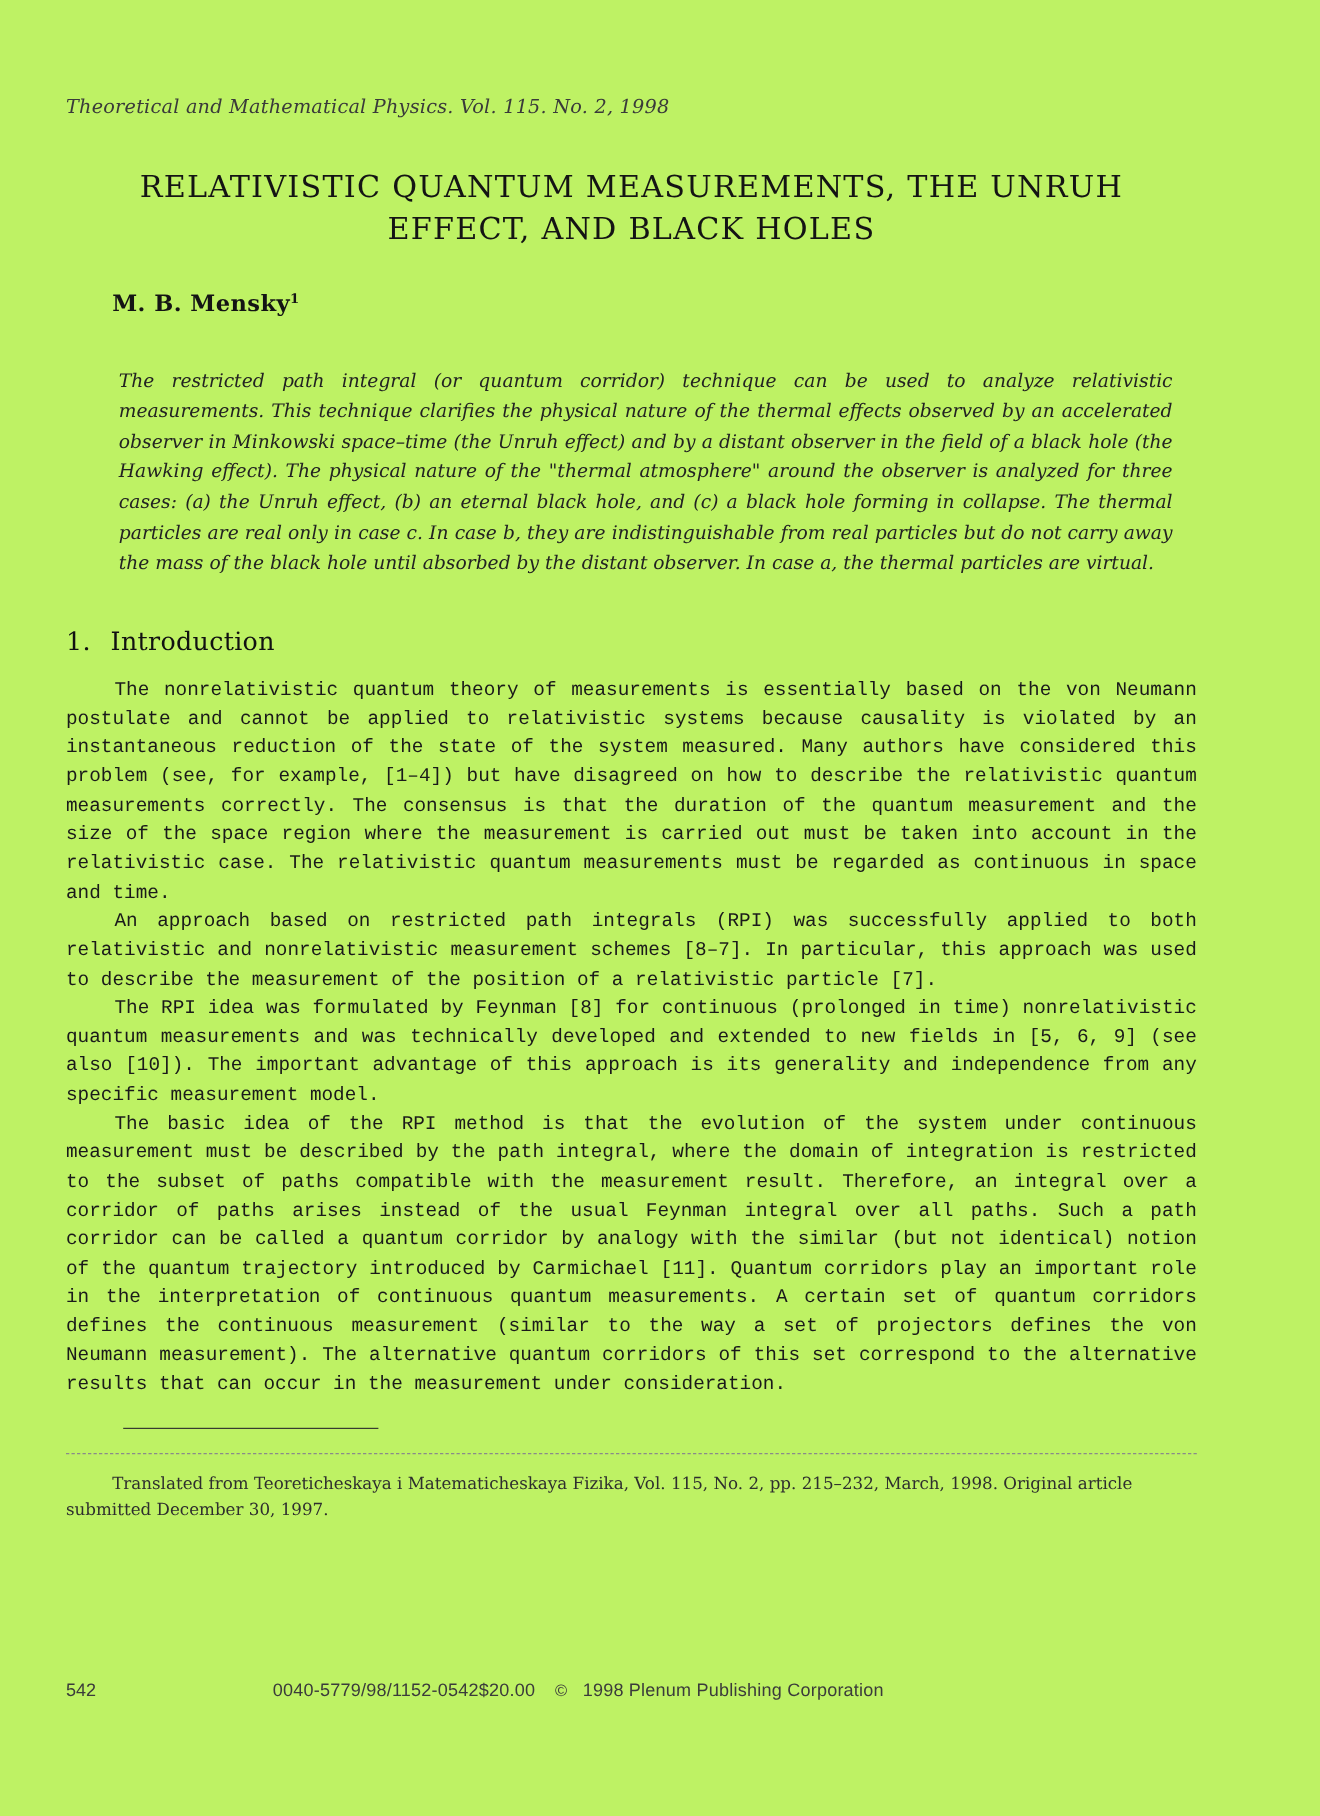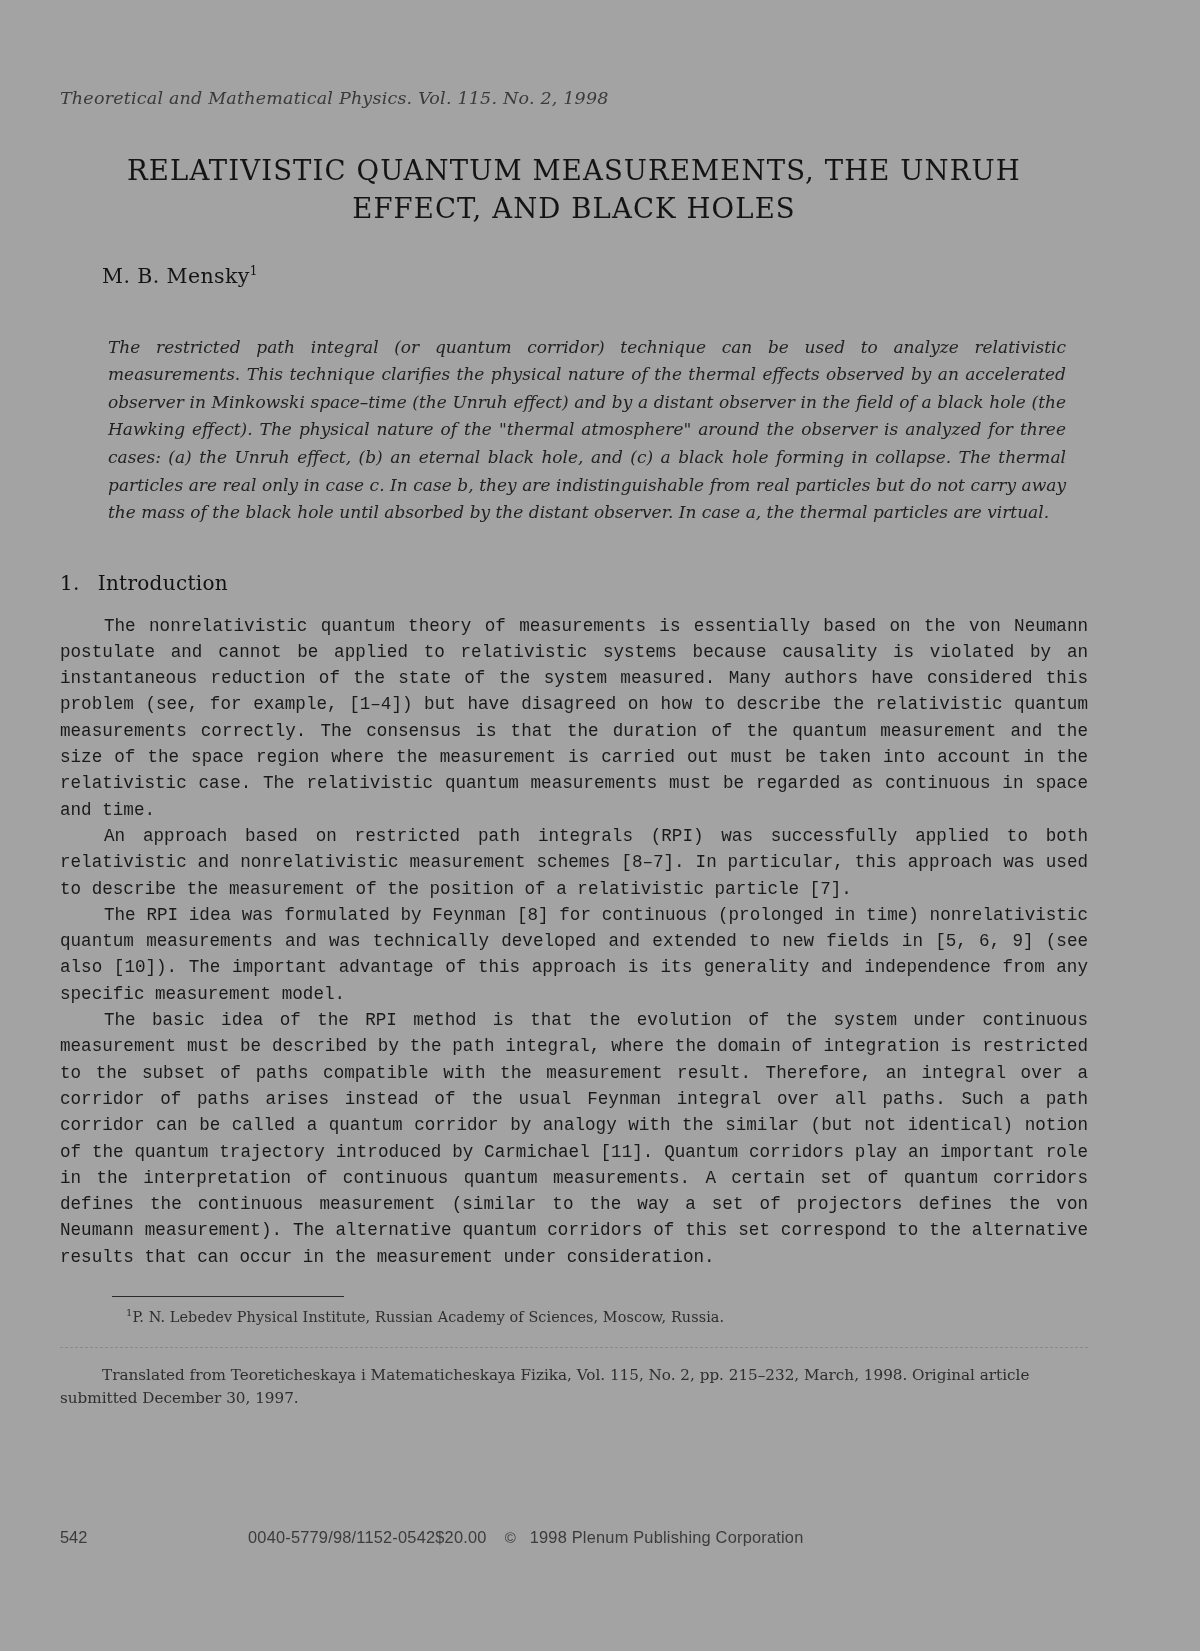--- a/index.html
+++ b/index.html
@@ -13,21 +13,21 @@
     font-family: "Liberation Serif", serif;
     color: #111111;
     position: relative;
     overflow: hidden;
   }
   .page {
     position: absolute;
     left: 0; top: 0;
     width: 1200px;
     height: 1651px;
-    background: #a3a3a3;
+    background: #bef264;
   }
   .content {
     position: absolute;
     left: 60px;
     top: 88px;
     width: 1028px;
   }
   .journal-line {
     font-family: "DejaVu Serif", serif;
     font-style: italic;
@@ -45,37 +45,38 @@
     margin: 0 0 36px 0;
     font-weight: normal;
     text-align: center;
   }
   .author {
     font-family: "DejaVu Serif", serif;
     font-size: 20.5px;
     color: #141414;
     margin: 0 0 46px 42px;
     letter-spacing: 0.4px;
+    font-weight: bold;
   }
   .author sup {
     font-size: 12px;
     vertical-align: super;
   }
   .abstract {
     margin: 0 22px 0 48px;
     font-family: "DejaVu Serif", serif;
     font-style: italic;
     font-size: 17px;
     line-height: 1.62;
     text-align: justify;
     color: #222222;
   }
   .section-head {
     font-family: "DejaVu Serif", serif;
-    font-size: 20px;
+    font-size: 23px;
     margin: 44px 0 18px 0;
     color: #111111;
     letter-spacing: 0.3px;
   }
   .section-head .num {
     margin-right: 18px;
   }
   p.body-par {
     margin: 0;
     text-indent: 44px;
@@ -155,23 +156,20 @@
     <div class="section-head">
       <span class="num">1.</span><span>Introduction</span>
     </div>
 
     <p class="body-par">The nonrelativistic quantum theory of measurements is essentially based on the von Neumann postulate and cannot be applied to relativistic systems because causality is violated by an instantaneous reduction of the state of the system measured. Many authors have considered this problem (see, for example, [1–4]) but have disagreed on how to describe the relativistic quantum measurements correctly. The consensus is that the duration of the quantum measurement and the size of the space region where the measurement is carried out must be taken into account in the relativistic case. The relativistic quantum measurements must be regarded as continuous in space and time.</p>
     <p class="body-par">An approach based on restricted path integrals (RPI) was successfully applied to both relativistic and nonrelativistic measurement schemes [8–7]. In particular, this approach was used to describe the measurement of the position of a relativistic particle [7].</p>
     <p class="body-par">The RPI idea was formulated by Feynman [8] for continuous (prolonged in time) nonrelativistic quantum measurements and was technically developed and extended to new fields in [5, 6, 9] (see also [10]). The important advantage of this approach is its generality and independence from any specific measurement model.</p>
     <p class="body-par">The basic idea of the RPI method is that the evolution of the system under continuous measurement must be described by the path integral, where the domain of integration is restricted to the subset of paths compatible with the measurement result. Therefore, an integral over a corridor of paths arises instead of the usual Feynman integral over all paths. Such a path corridor can be called a quantum corridor by analogy with the similar (but not identical) notion of the quantum trajectory introduced by Carmichael [11]. Quantum corridors play an important role in the interpretation of continuous quantum measurements. A certain set of quantum corridors defines the continuous measurement (similar to the way a set of projectors defines the von Neumann measurement). The alternative quantum corridors of this set correspond to the alternative results that can occur in the measurement under consideration.</p>
 
     <div class="footnote-rule"></div>
-    <div class="footnote">
-      <sup>1</sup><span>P. N. Lebedev Physical Institute, Russian Academy of Sciences, Moscow, Russia.</span>
-    </div>
 
     <div class="dash-rule"></div>
     <div class="translated">Translated from Teoreticheskaya i Matematicheskaya Fizika, Vol. 115, No. 2, pp. 215–232, March, 1998. Original article submitted December 30, 1997.</div>
 
   </div>
 
   <div class="page-footer">
     <span class="pno">542</span><span class="imprint">0040-5779/98/1152-0542$20.00</span><span class="copy-sym" style="margin-left:18px;">©</span><span class="imprint" style="margin-left:14px;">1998 Plenum Publishing Corporation</span>
   </div>
 </div>

